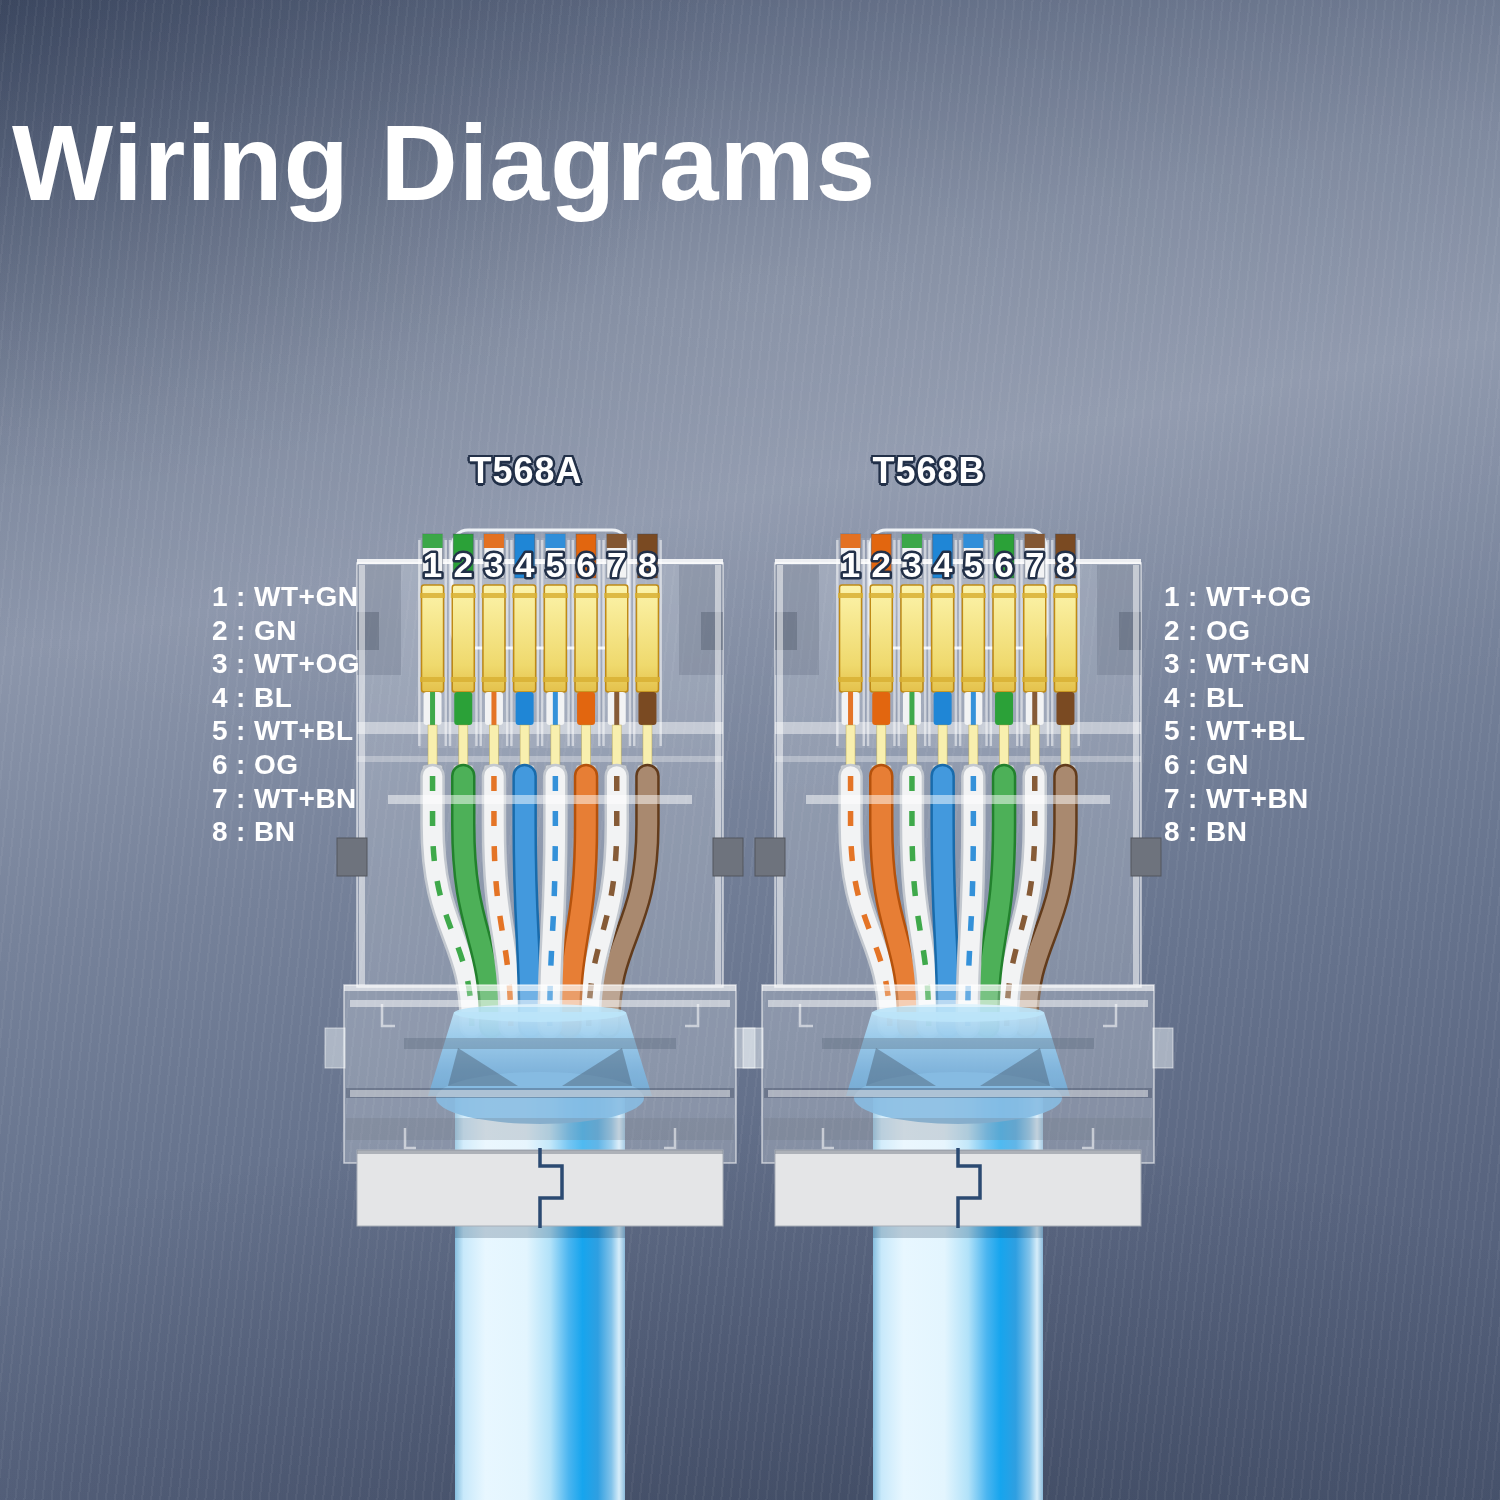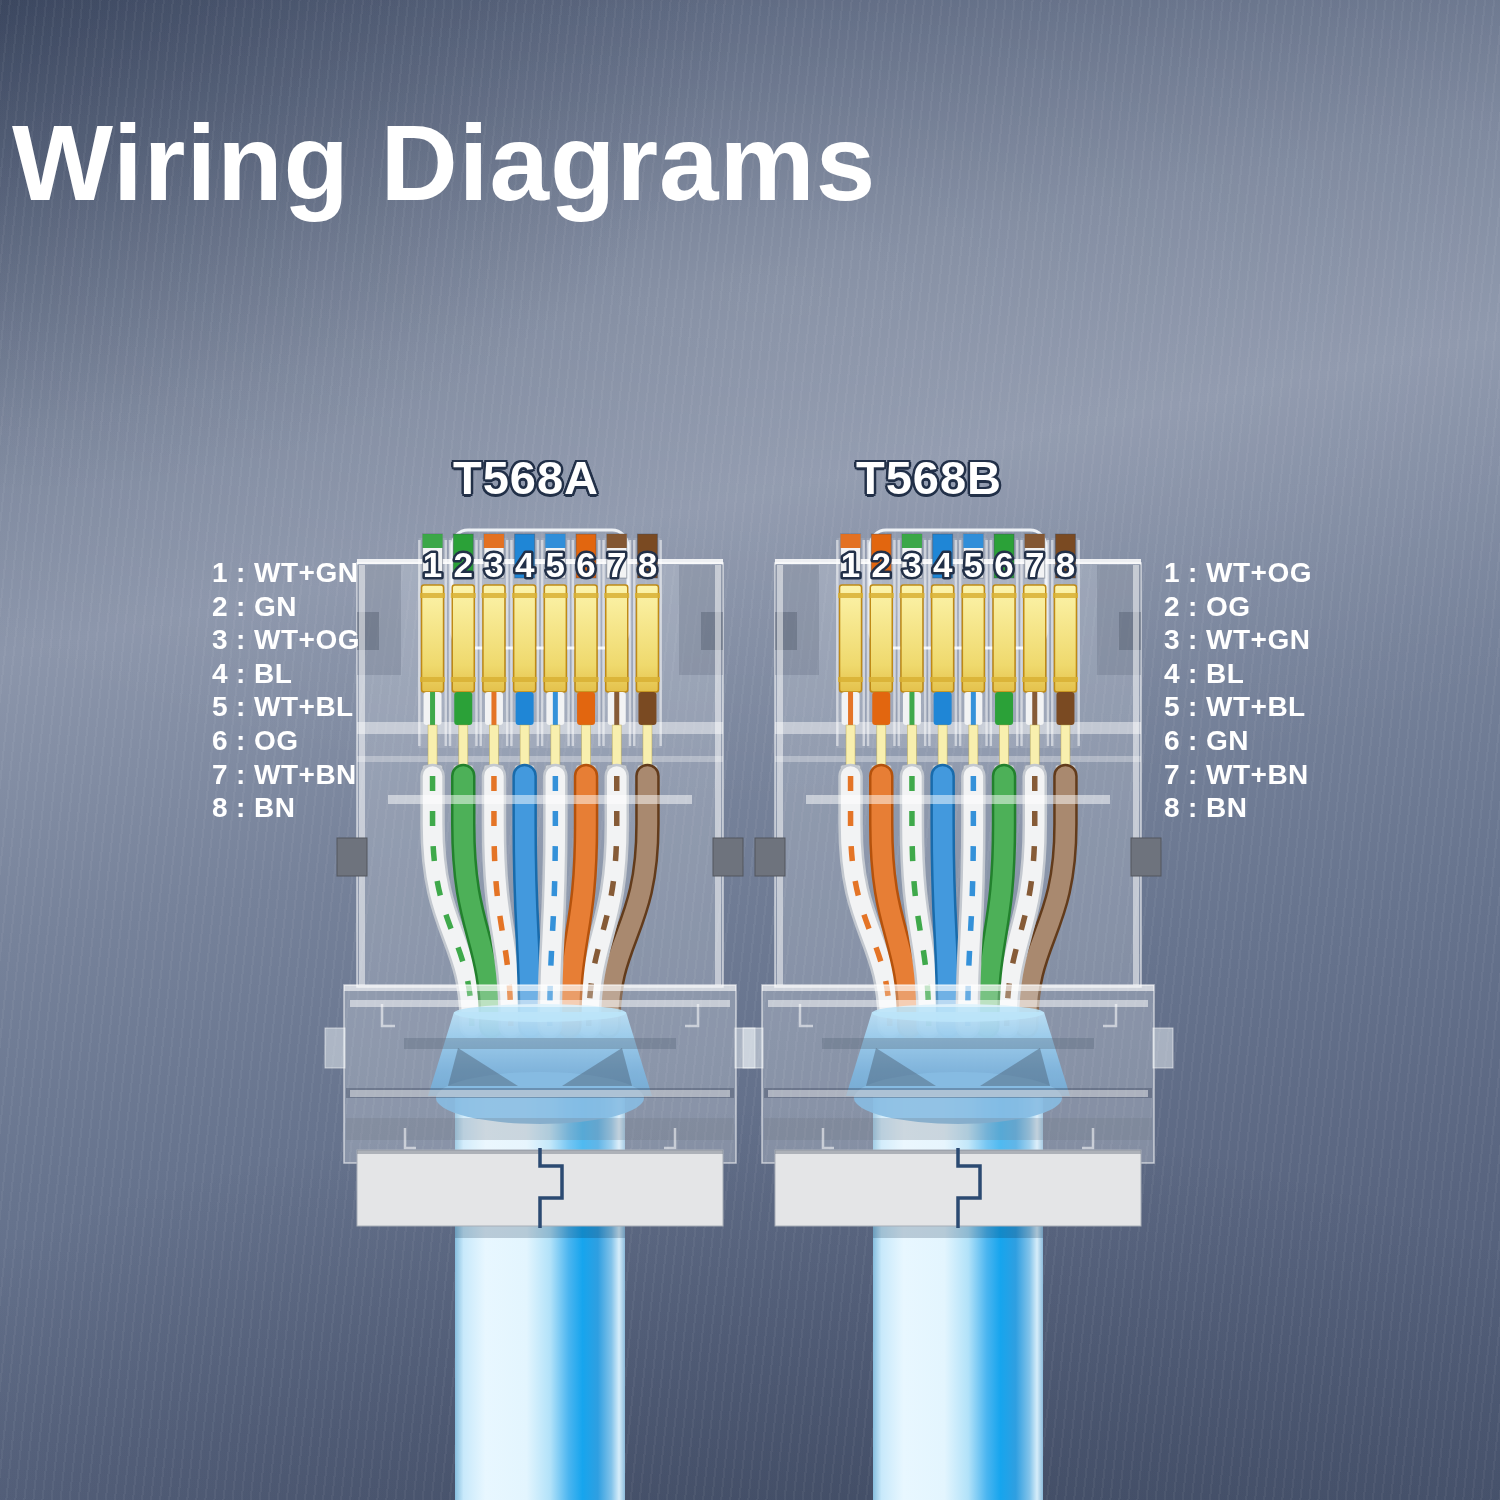--- a/index.html
+++ b/index.html
@@ -17,33 +17,33 @@
       radial-gradient(140% 70% at 50% 112%,rgba(10,18,35,0.28),rgba(10,18,35,0) 55%);
   }
   #scene{position:absolute;left:0;top:0;}
   .title{
     position:absolute;top:95px;left:0;width:100%;margin:12px;
     text-align:left;font-size:107px;font-weight:700;line-height:1.05;
     color:#ffffff;letter-spacing:1px;
   }
   .std-label{
     position:absolute;top:450px;width:240px;text-align:center;
-    font-size:47px;font-weight:700;color:#ffffff;letter-spacing:1px;
+    font-size:36px;font-weight:700;color:#ffffff;letter-spacing:1px;
     text-shadow:-2.5px 0 #223048,2.5px 0 #223048,0 -2.5px #223048,0 2.5px #223048,
       -1.8px -1.8px #223048,1.8px -1.8px #223048,-1.8px 1.8px #223048,1.8px 1.8px #223048;
   }
   .std-label.a{left:406px;}
   .std-label.b{left:809px;}
   .legend{position:absolute;top:556px;color:#ffffff;font-size:28px;font-weight:700;}
   .legend.left{left:212px;}
   .legend.right{left:1164px;}
   .legend-row{display:flex;height:33.6px;line-height:33.6px;align-items:baseline;}
   .lg-num{display:inline-block;width:24px;}
   .lg-sep{display:inline-block;width:14px;text-align:left;}
-  .lg-val{margin-left:4px;letter-spacing:0.5px;white-space:nowrap;}
+  .lg-val{margin-left:4px;letter-spacing:0.5px;white-space:nowrap;margin-top:24px;}
 </style>
 </head>
 <body>
 
 <div class="stage">
   <div class="bg-streaks"></div>
 
   <svg id="scene" width="1500" height="1500" viewBox="0 0 1500 1500">
       <defs>
         <linearGradient id="goldGrad" x1="0" y1="0" x2="0" y2="1">

